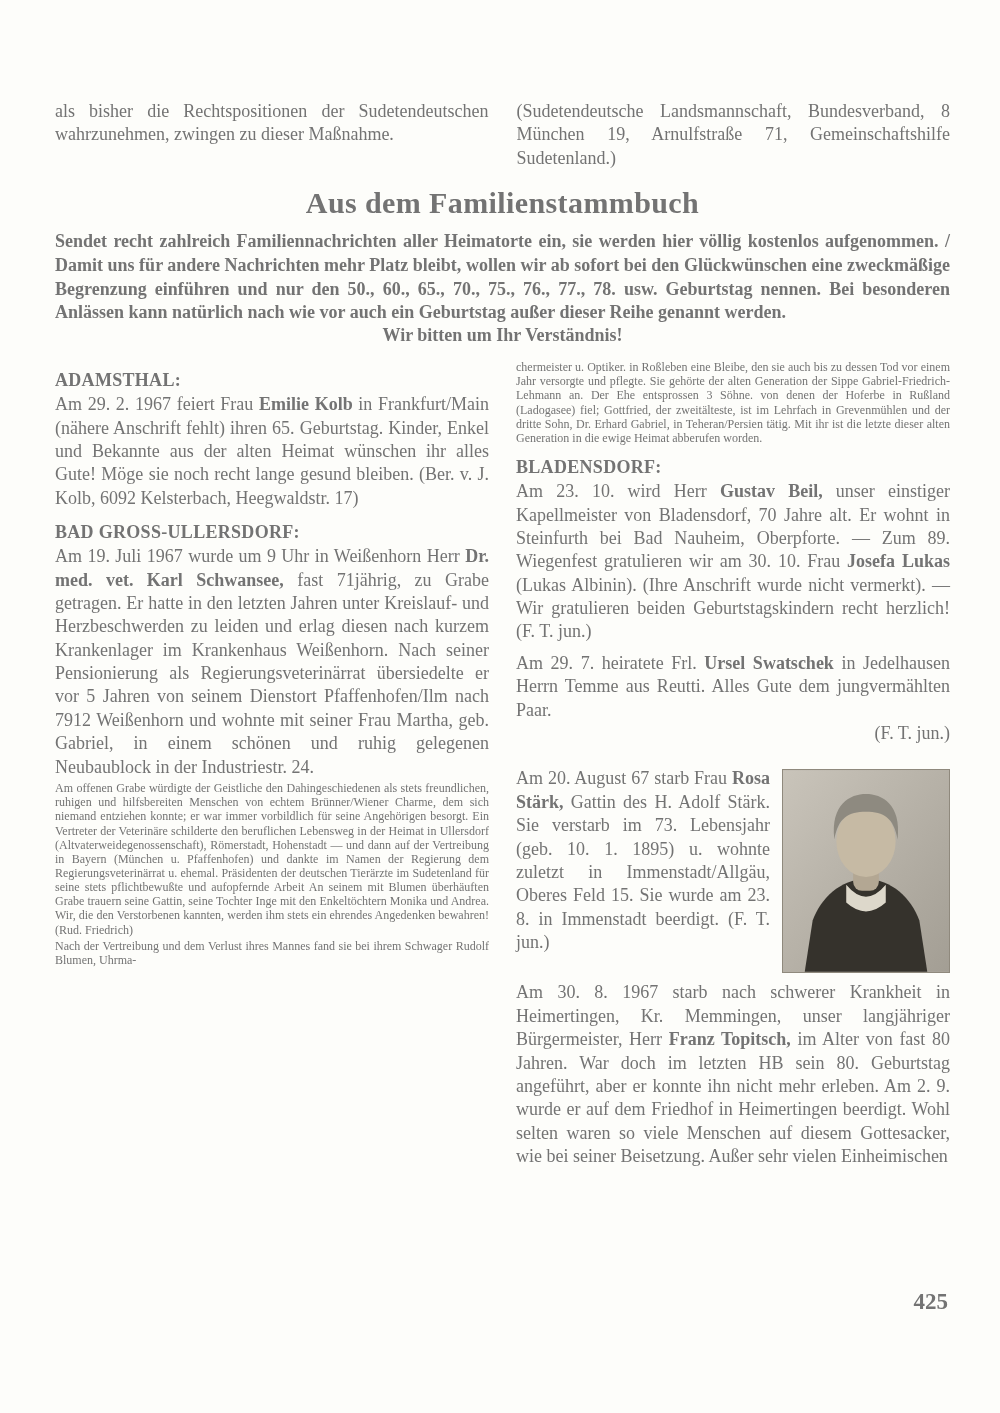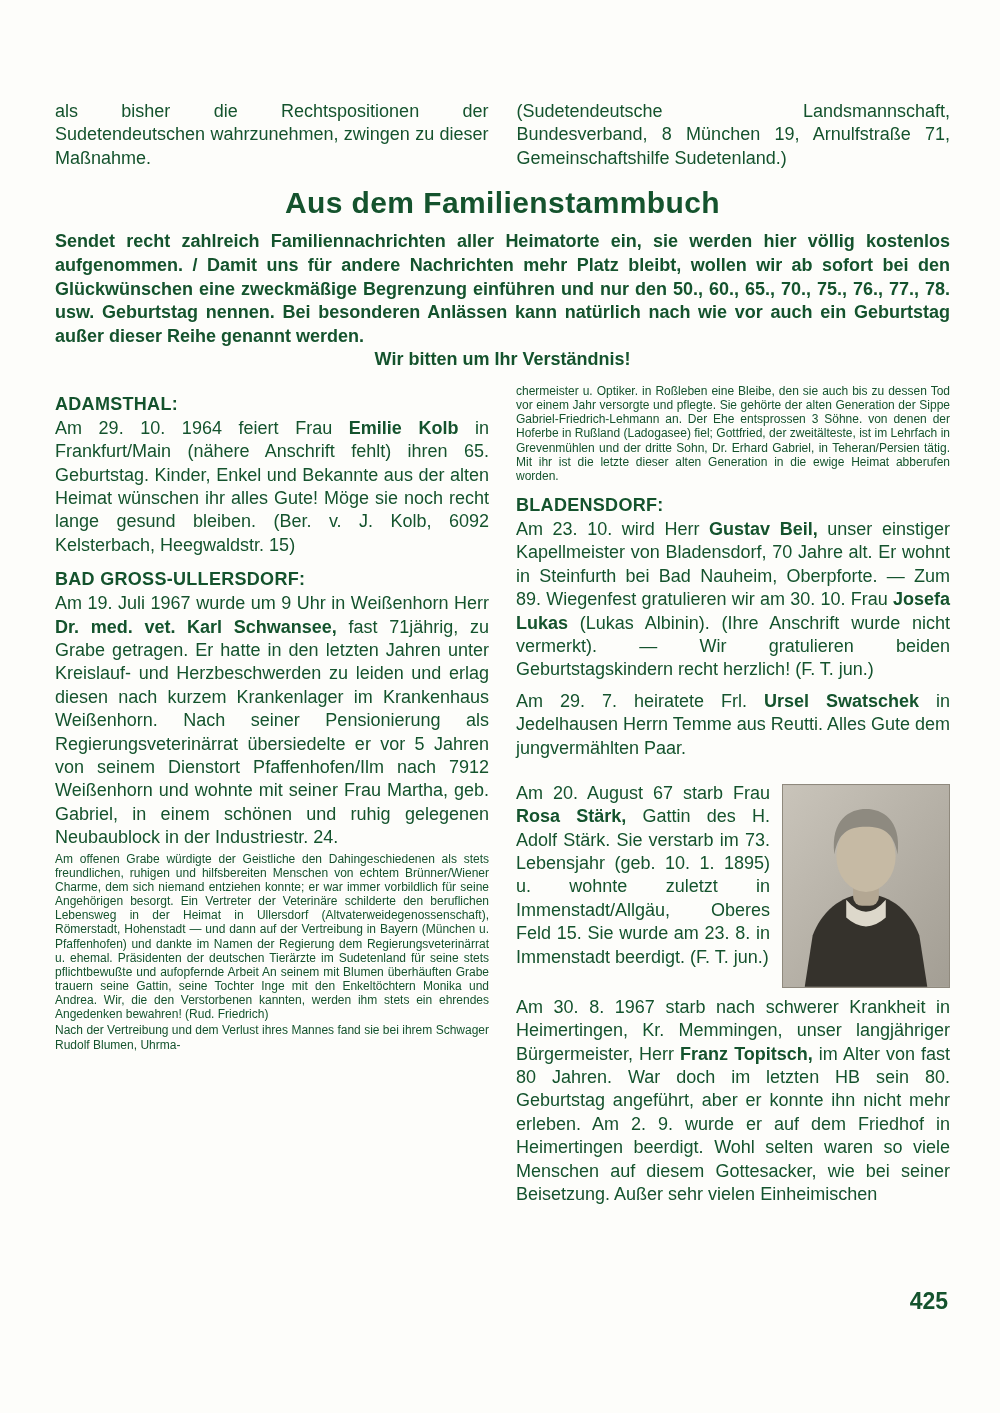--- a/index.html
+++ b/index.html
@@ -1,22 +1,22 @@
 <!DOCTYPE html>
 <html lang="de"><head>
 <meta charset="utf-8">
 <style>
   * { margin:0; padding:0; box-sizing:border-box; }
   html, body { background:#fdfdfa; }
   .page {
     position:relative;
     width:1000px; height:1413px;
     background:#fdfdfa;
-    color:#14532d;
-    font-family:Liberation Sans, sans-serif;
+    color:#737373;
+    font-family:Liberation Serif, serif;
     padding:100px 50px 0 55px;
     overflow:hidden;
   }
   .top-row { display:flex; gap:28px; }
   .top-row p { flex:1; min-width:0; }
 
   .entry {
     font-size:18px;
     line-height:1.3;
     text-align:justify;
@@ -95,35 +95,36 @@
 
   <h1 class="main-heading">Aus dem Familienstammbuch</h1>
 
   <p class="intro">Sendet recht zahlreich Familiennachrichten aller Heimatorte ein, sie werden hier völlig kostenlos aufgenommen. / Damit uns für andere Nachrichten mehr Platz bleibt, wollen wir ab sofort bei den Glückwünschen eine zweckmäßige Begrenzung einführen und nur den 50., 60., 65., 70., 75., 76., 77., 78. usw. Geburtstag nennen. Bei besonderen Anlässen kann natürlich nach wie vor auch ein Geburtstag außer dieser Reihe genannt werden.</p>
   <p class="intro-closing">Wir bitten um Ihr Verständnis!</p>
 
   <div class="columns">
 
     <div class="column">
       <h2 class="entry-heading">ADAMSTHAL:</h2>
-      <p class="entry"><span>Am 29. 10. 1964 feiert Frau </span><b>Emilie Kolb</b><span> in Frankfurt/Main (nähere Anschrift fehlt) ihren 65. Geburtstag. Kinder, Enkel und Bekannte aus der alten Heimat wünschen ihr alles Gute! Möge sie noch recht lange gesund bleiben. (Ber. v. J. Kolb, 6092 Kelsterbach, Heegwaldstr. 15)</span></p>
+      <p class="entry"><span>Am 29. 2. 1967 feiert Frau </span><b>Emilie Kolb</b><span> in Frankfurt/Main (nähere Anschrift fehlt) ihren 65. Geburtstag. Kinder, Enkel und Bekannte aus der alten Heimat wünschen ihr alles Gute! Möge sie noch recht lange gesund bleiben. (Ber. v. J. Kolb, 6092 Kelsterbach, Heegwaldstr. 17)</span></p>
 
       <h2 class="entry-heading">BAD GROSS-ULLERSDORF:</h2>
       <p class="entry"><span>Am 19. Juli 1967 wurde um 9 Uhr in Weißenhorn Herr </span><b>Dr. med. vet. Karl Schwansee,</b><span> fast 71jährig, zu Grabe getragen. Er hatte in den letzten Jahren unter Kreislauf- und Herzbeschwerden zu leiden und erlag diesen nach kurzem Krankenlager im Krankenhaus Weißenhorn. Nach seiner Pensionierung als Regierungsveterinärrat übersiedelte er vor 5 Jahren von seinem Dienstort Pfaffenhofen/Ilm nach 7912 Weißenhorn und wohnte mit seiner Frau Martha, geb. Gabriel, in einem schönen und ruhig gelegenen Neubaublock in der Industriestr. 24.</span></p>
       <p class="small">Am offenen Grabe würdigte der Geistliche den Dahingeschiedenen als stets freundlichen, ruhigen und hilfsbereiten Menschen von echtem Brünner/Wiener Charme, dem sich niemand entziehen konnte; er war immer vorbildlich für seine Angehörigen besorgt. Ein Vertreter der Veterinäre schilderte den beruflichen Lebensweg in der Heimat in Ullersdorf (Altvaterweidegenossenschaft), Römerstadt, Hohenstadt — und dann auf der Vertreibung in Bayern (München u. Pfaffenhofen) und dankte im Namen der Regierung dem Regierungsveterinärrat u. ehemal. Präsidenten der deutschen Tierärzte im Sudetenland für seine stets pflichtbewußte und aufopfernde Arbeit An seinem mit Blumen überhäuften Grabe trauern seine Gattin, seine Tochter Inge mit den Enkeltöchtern Monika und Andrea. Wir, die den Verstorbenen kannten, werden ihm stets ein ehrendes Angedenken bewahren! (Rud. Friedrich)</p>
 
       <p class="small">Nach der Vertreibung und dem Verlust ihres Mannes fand sie bei ihrem Schwager Rudolf Blumen, Uhrma-</p>
     </div>
 
     <div class="column">
       <p class="small">chermeister u. Optiker. in Roßleben eine Bleibe, den sie auch bis zu dessen Tod vor einem Jahr versorgte und pflegte. Sie gehörte der alten Generation der Sippe Gabriel-Friedrich-Lehmann an. Der Ehe entsprossen 3 Söhne. von denen der Hoferbe in Rußland (Ladogasee) fiel; Gottfried, der zweitälteste, ist im Lehrfach in Grevenmühlen und der dritte Sohn, Dr. Erhard Gabriel, in Teheran/Persien tätig. Mit ihr ist die letzte dieser alten Generation in die ewige Heimat abberufen worden.</p>
 
       <h2 class="entry-heading">BLADENSDORF:</h2>
       <p class="entry"><span>Am 23. 10. wird Herr </span><b>Gustav Beil,</b><span> unser einstiger Kapellmeister von Bladensdorf, 70 Jahre alt. Er wohnt in Steinfurth bei Bad Nauheim, Oberpforte. — Zum 89. Wiegenfest gratulieren wir am 30. 10. Frau </span><b>Josefa Lukas</b><span> (Lukas Albinin). (Ihre Anschrift wurde nicht vermerkt). — Wir gratulieren beiden Geburtstagskindern recht herzlich! (F. T. jun.)</span></p>
       <p class="entry para-gap"><span>Am 29. 7. heiratete Frl. </span><b>Ursel Swatschek</b><span> in Jedelhausen Herrn Temme aus Reutti. Alles Gute dem jungvermählten Paar.</span></p>
+      <p class="entry signature-right">(F. T. jun.)</p>
 
       <div class="photo-section">
         <figure class="photo">
           <svg viewBox="0 0 168 204" xmlns="http://www.w3.org/2000/svg">
             <defs>
               <linearGradient id="bgGrad" x1="0" y1="0" x2="1" y2="1">
                 <stop offset="0" stop-color="#c9c4ba"></stop>
                 <stop offset="1" stop-color="#a39e94"></stop>
               </linearGradient>
             </defs>

